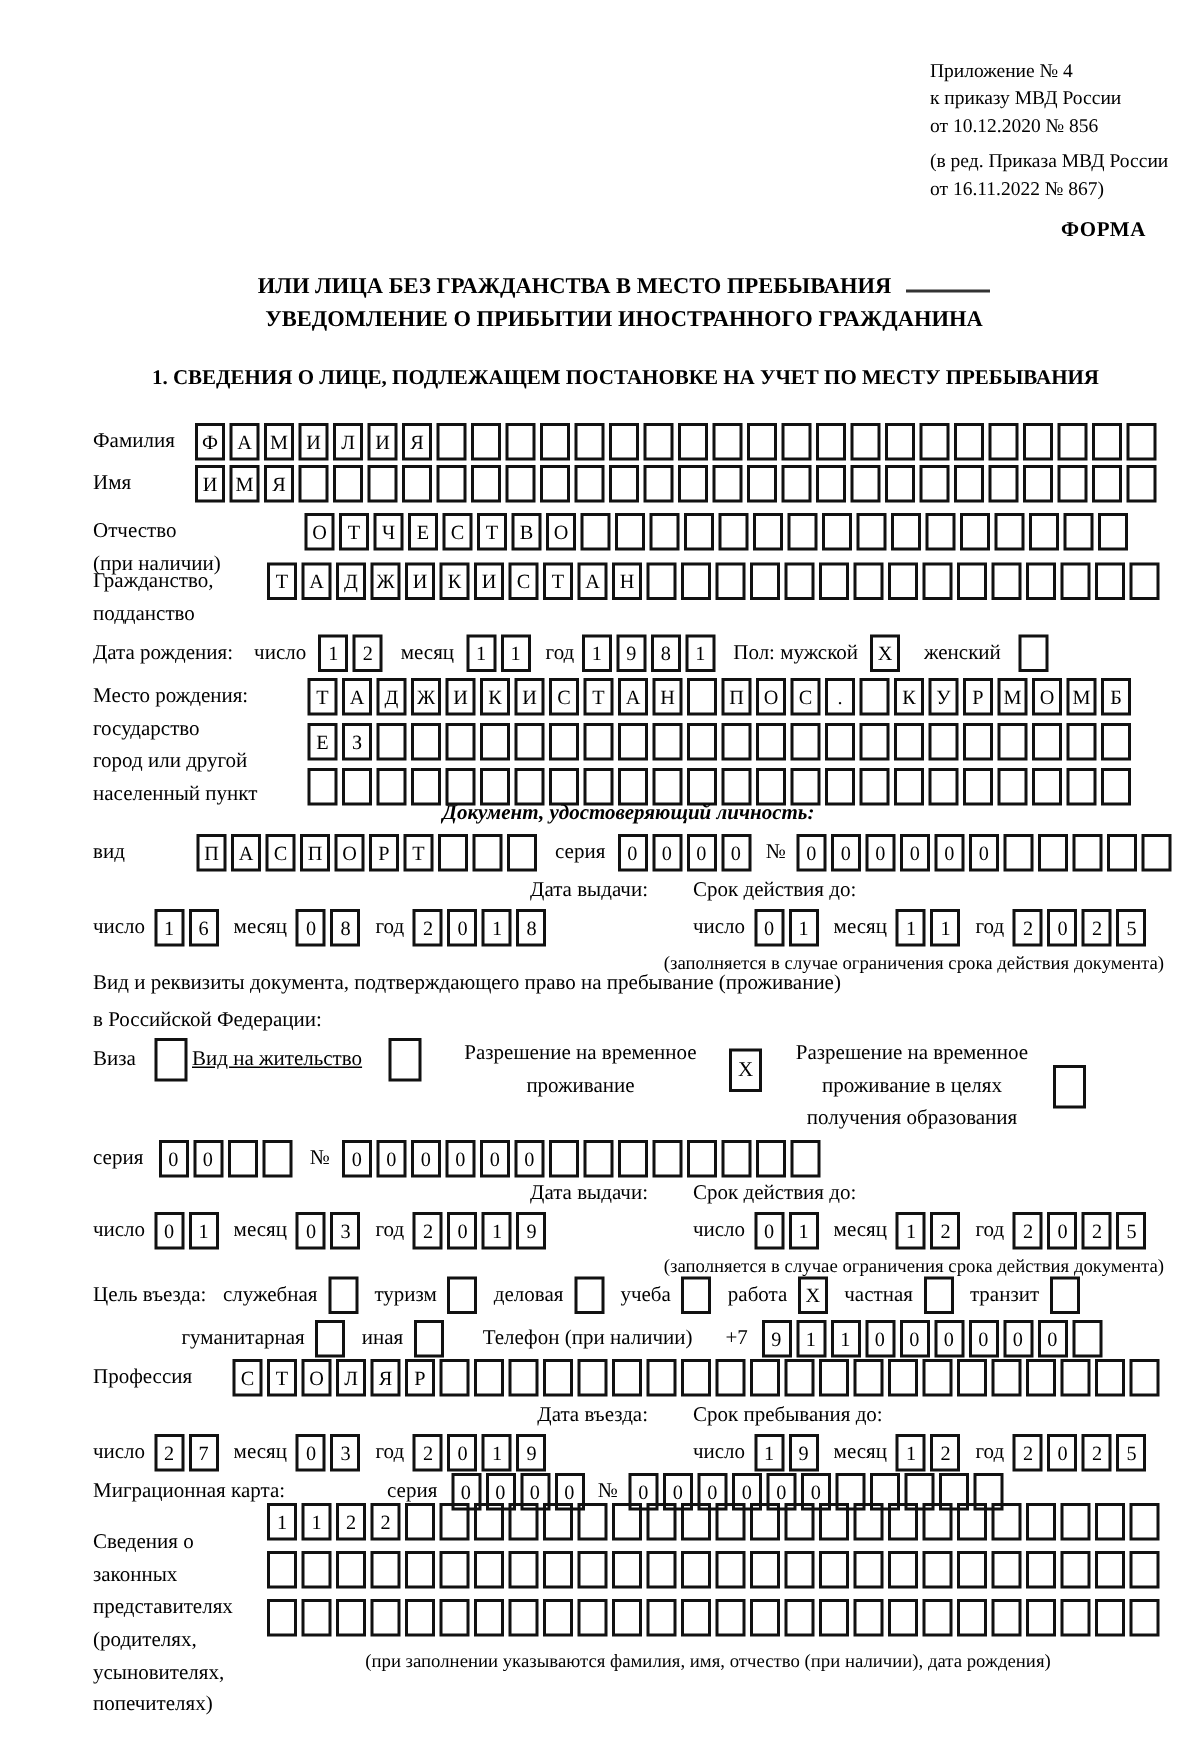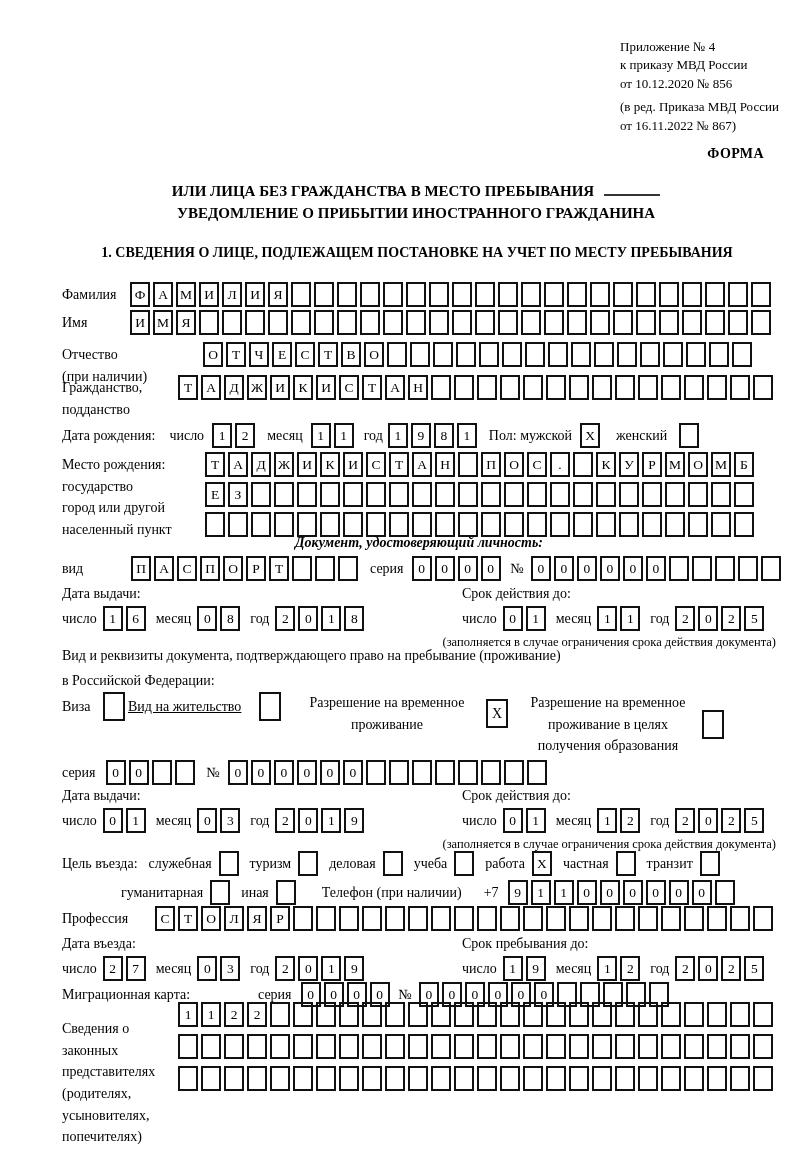--- a/index.html
+++ b/index.html
@@ -26,21 +26,21 @@
           display:flex; align-items:center; justify-content:center; font-size:13.5px; line-height:1; }
   .cellrow .cell:last-child { margin-right:0; }
   .cb { width:22px; height:29px; border:2px solid #111; display:flex; align-items:center; justify-content:center; font-size:14px; }
 
   .lbl-lines div { line-height:1.55; }
   .stack { display:flex; flex-direction:column; gap:5px; }
 
   .dochead { position:absolute; left:62px; right:24px; top:535px; text-align:center; font-weight:bold; font-size:14px;font-style:italic; }
 
   .daterow .dr-heads { position:relative; height:18px; }
-  .dr-h1 { position:absolute; left:0; width:370px; text-align:left; }
+  .dr-h1 { position:absolute; left:0; width:370px; text-align:right; }
   .dr-h2 { position:absolute; left:400px; width:312px; text-align:left; }
   .dr-cells { position:relative; height:26px; margin-top:2px; }
   .dg { display:flex; align-items:center; position:absolute; top:0; }
   .dg1 { left:0; } .dg2 { left:400px; }
   .dlbl { margin-right:6px; }
   .dg .cellrow { margin-right:10px; }
   .dg .cellrow:last-child { margin-right:0; }
   .note { margin-top:3px; text-align:right; font-size:12.5px; }
 
   .optrow { position:relative; height:72px; }
@@ -789,14 +789,15 @@
           <div class="cell"></div>
           <div class="cell"></div>
           <div class="cell"></div>
           <div class="cell"></div>
           <div class="cell"></div>
           <div class="cell"></div>
         </div>
     </div>
   </div>
 
+  <div class="gnote">(при заполнении указываются фамилия, имя, отчество (при наличии), дата рождения)</div>
 
 </div>
 
 </body></html>

